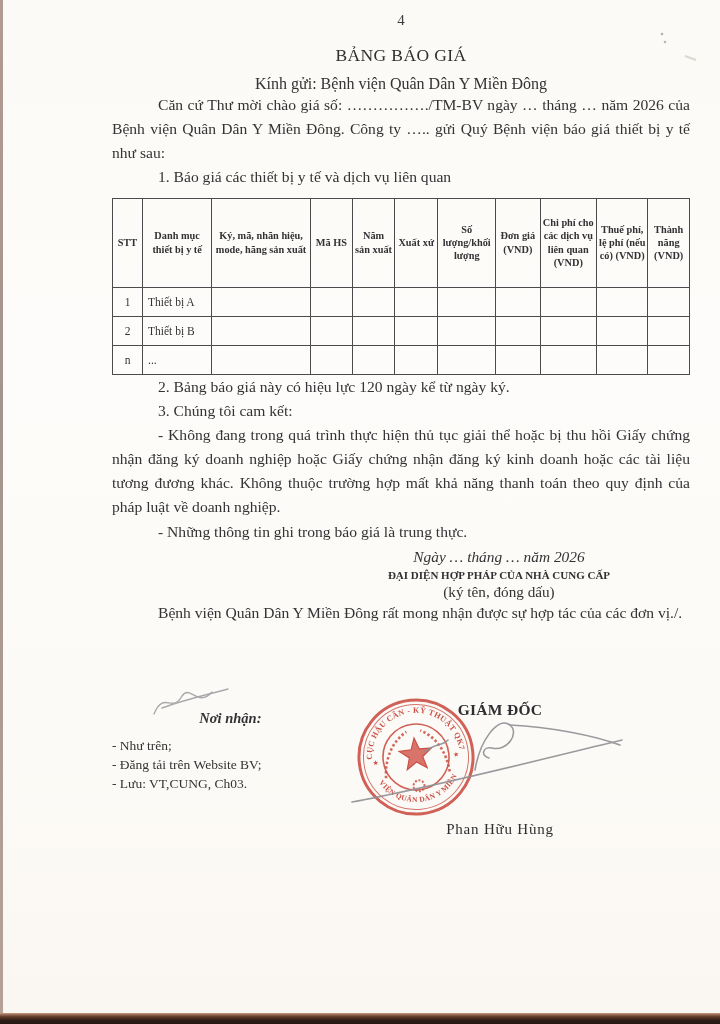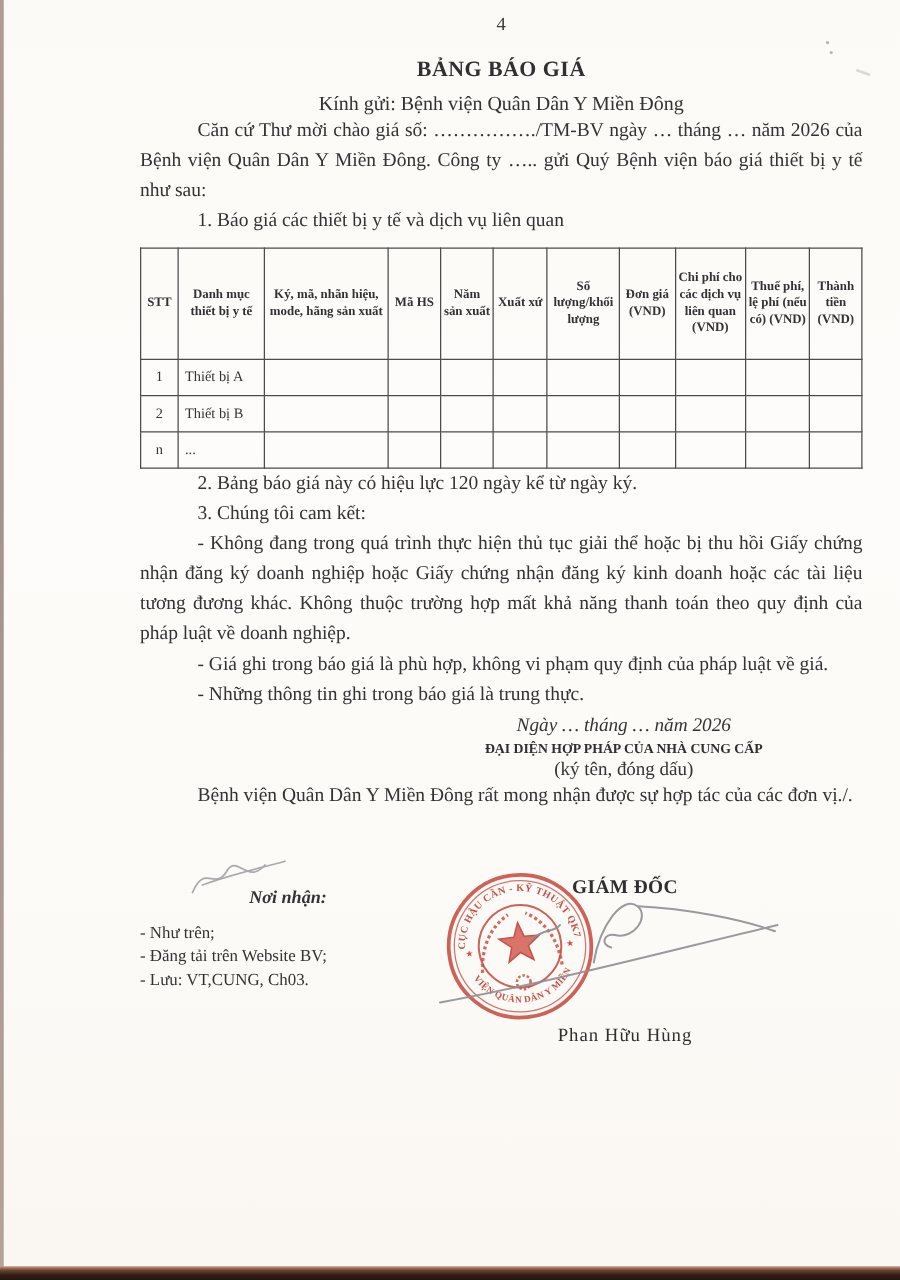--- a/index.html
+++ b/index.html
@@ -7,21 +7,21 @@
     position:relative;width:720px;height:1024px;overflow:hidden;
     background:linear-gradient(180deg,#fbfaf6 0%,#fdfcfa 35%,#fcfaf6 75%,#faf7f2 100%);
     font-family:"Liberation Serif","DejaVu Serif",serif;color:#333335;
   }
   .edge-left{position:absolute;left:0;top:0;width:3px;height:1024px;
     background:linear-gradient(180deg,#a08377,#8d7a70 40%,#a58c80);opacity:.8;}
   .edge-bottom{position:absolute;left:0;bottom:0;width:720px;height:11px;
     background:linear-gradient(180deg,#c69a82 0%,#6a4231 30%,#301d15 65%,#241711 100%);}
   .content{position:absolute;left:112px;top:12px;width:578px;}
   .page-number{text-align:center;font-size:15px;color:#3c3c3e;}
-  .doc-title{margin:16px 0 0 0;text-align:center;font-size:17.5px;font-weight:bold;letter-spacing:.4px;color:#303032;}
+  .doc-title{margin:16px 0 0 0;text-align:center;font-size:17.5px;font-weight:normal;letter-spacing:.4px;color:#303032;}
   .salutation{margin-top:9px;text-align:center;font-size:16px;}
   p.body{font-size:15.6px;line-height:1.55;text-align:justify;margin:0;}
   .indent{text-indent:46px;}
   .intro{margin-top:9px;}
   .heading1{margin-top:5px;text-align:left;}
   table.quote{width:100%;border-collapse:collapse;table-layout:fixed;margin-top:8px;}
   table.quote th,table.quote td{border:1px solid #4b4b4d;padding:1px 2px;overflow:hidden;}
   table.quote th{font-size:10.3px;font-weight:bold;line-height:1.3;text-align:center;vertical-align:middle;height:86px;color:#323234;}
   table.quote td{font-size:11.5px;height:26px;text-align:center;vertical-align:middle;}
   table.quote td:nth-child(2){text-align:left;padding-left:5px;}
@@ -87,21 +87,21 @@
             <th>STT</th>
             <th>Danh mục thiết bị y tế</th>
             <th>Ký, mã, nhãn hiệu, mode, hãng sản xuất</th>
             <th>Mã HS</th>
             <th>Năm sản xuất</th>
             <th>Xuất xứ</th>
             <th>Số lượng/khối lượng</th>
             <th>Đơn giá (VND)</th>
             <th>Chi phí cho các dịch vụ liên quan (VND)</th>
             <th>Thuế phí, lệ phí (nếu có) (VND)</th>
-            <th>Thành tiền (VND)</th>
+            <th>Thành năng (VND)</th>
           </tr>
         </thead>
       <tbody>
           <tr>
             <td>1</td>
             <td>Thiết bị A</td>
             <td></td>
             <td></td>
             <td></td>
             <td></td>
@@ -136,21 +136,20 @@
             <td></td>
             <td></td>
             <td></td>
           </tr>
         </tbody>
     </table>
 
     <p class="body indent item">2. Bảng báo giá này có hiệu lực 120 ngày kể từ ngày ký.</p>
     <p class="body indent item">3. Chúng tôi cam kết:</p>
     <p class="body indent commit">- Không đang trong quá trình thực hiện thủ tục giải thể hoặc bị thu hồi Giấy chứng nhận đăng ký doanh nghiệp hoặc Giấy chứng nhận đăng ký kinh doanh hoặc các tài liệu tương đương khác. Không thuộc trường hợp mất khả năng thanh toán theo quy định của pháp luật về doanh nghiệp.</p>
-    <p class="body indent commit-line">- Giá ghi trong báo giá là phù hợp, không vi phạm quy định của pháp luật về giá.</p>
     <p class="body indent commit-line">- Những thông tin ghi trong báo giá là trung thực.</p>
 
     <div class="sign-head">
       <div class="date-line">Ngày … tháng … năm 2026</div>
       <div class="rep">ĐẠI DIỆN HỢP PHÁP CỦA NHÀ CUNG CẤP</div>
       <div class="sign-note">(ký tên, đóng dấu)</div>
     </div>
 
     <p class="body indent closing">Bệnh viện Quân Dân Y Miền Đông rất mong nhận được sự hợp tác của các đơn vị./.</p>
   </div>

